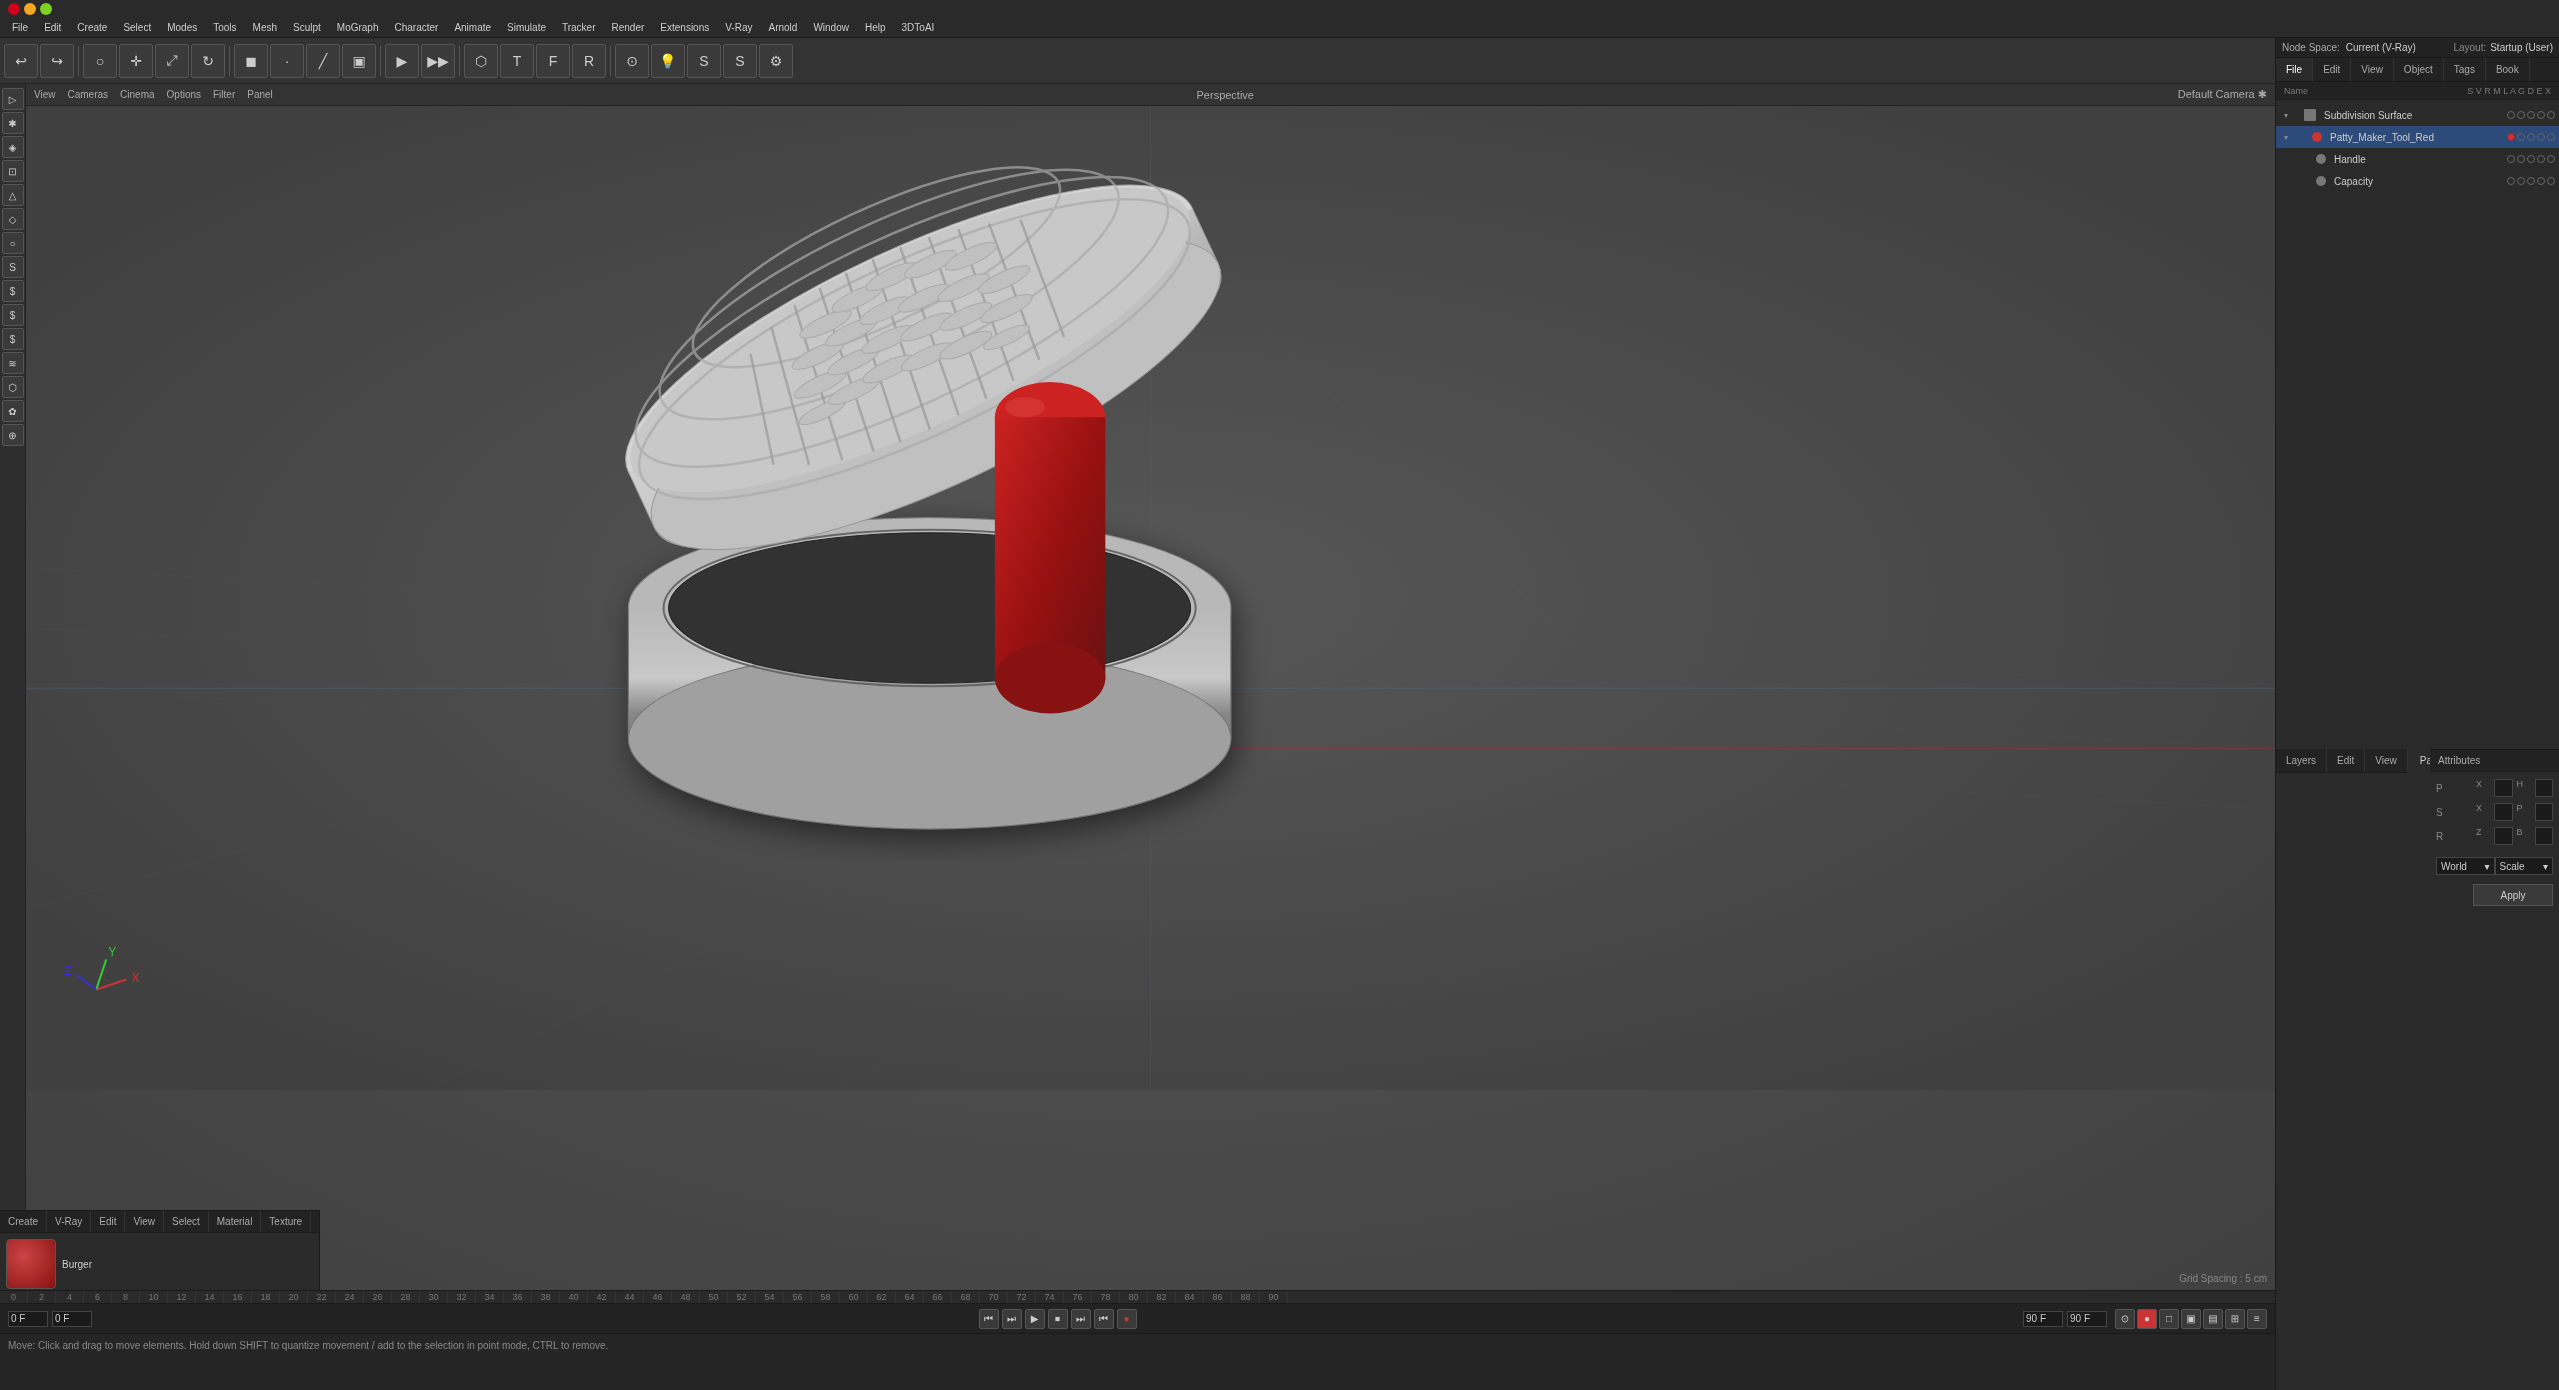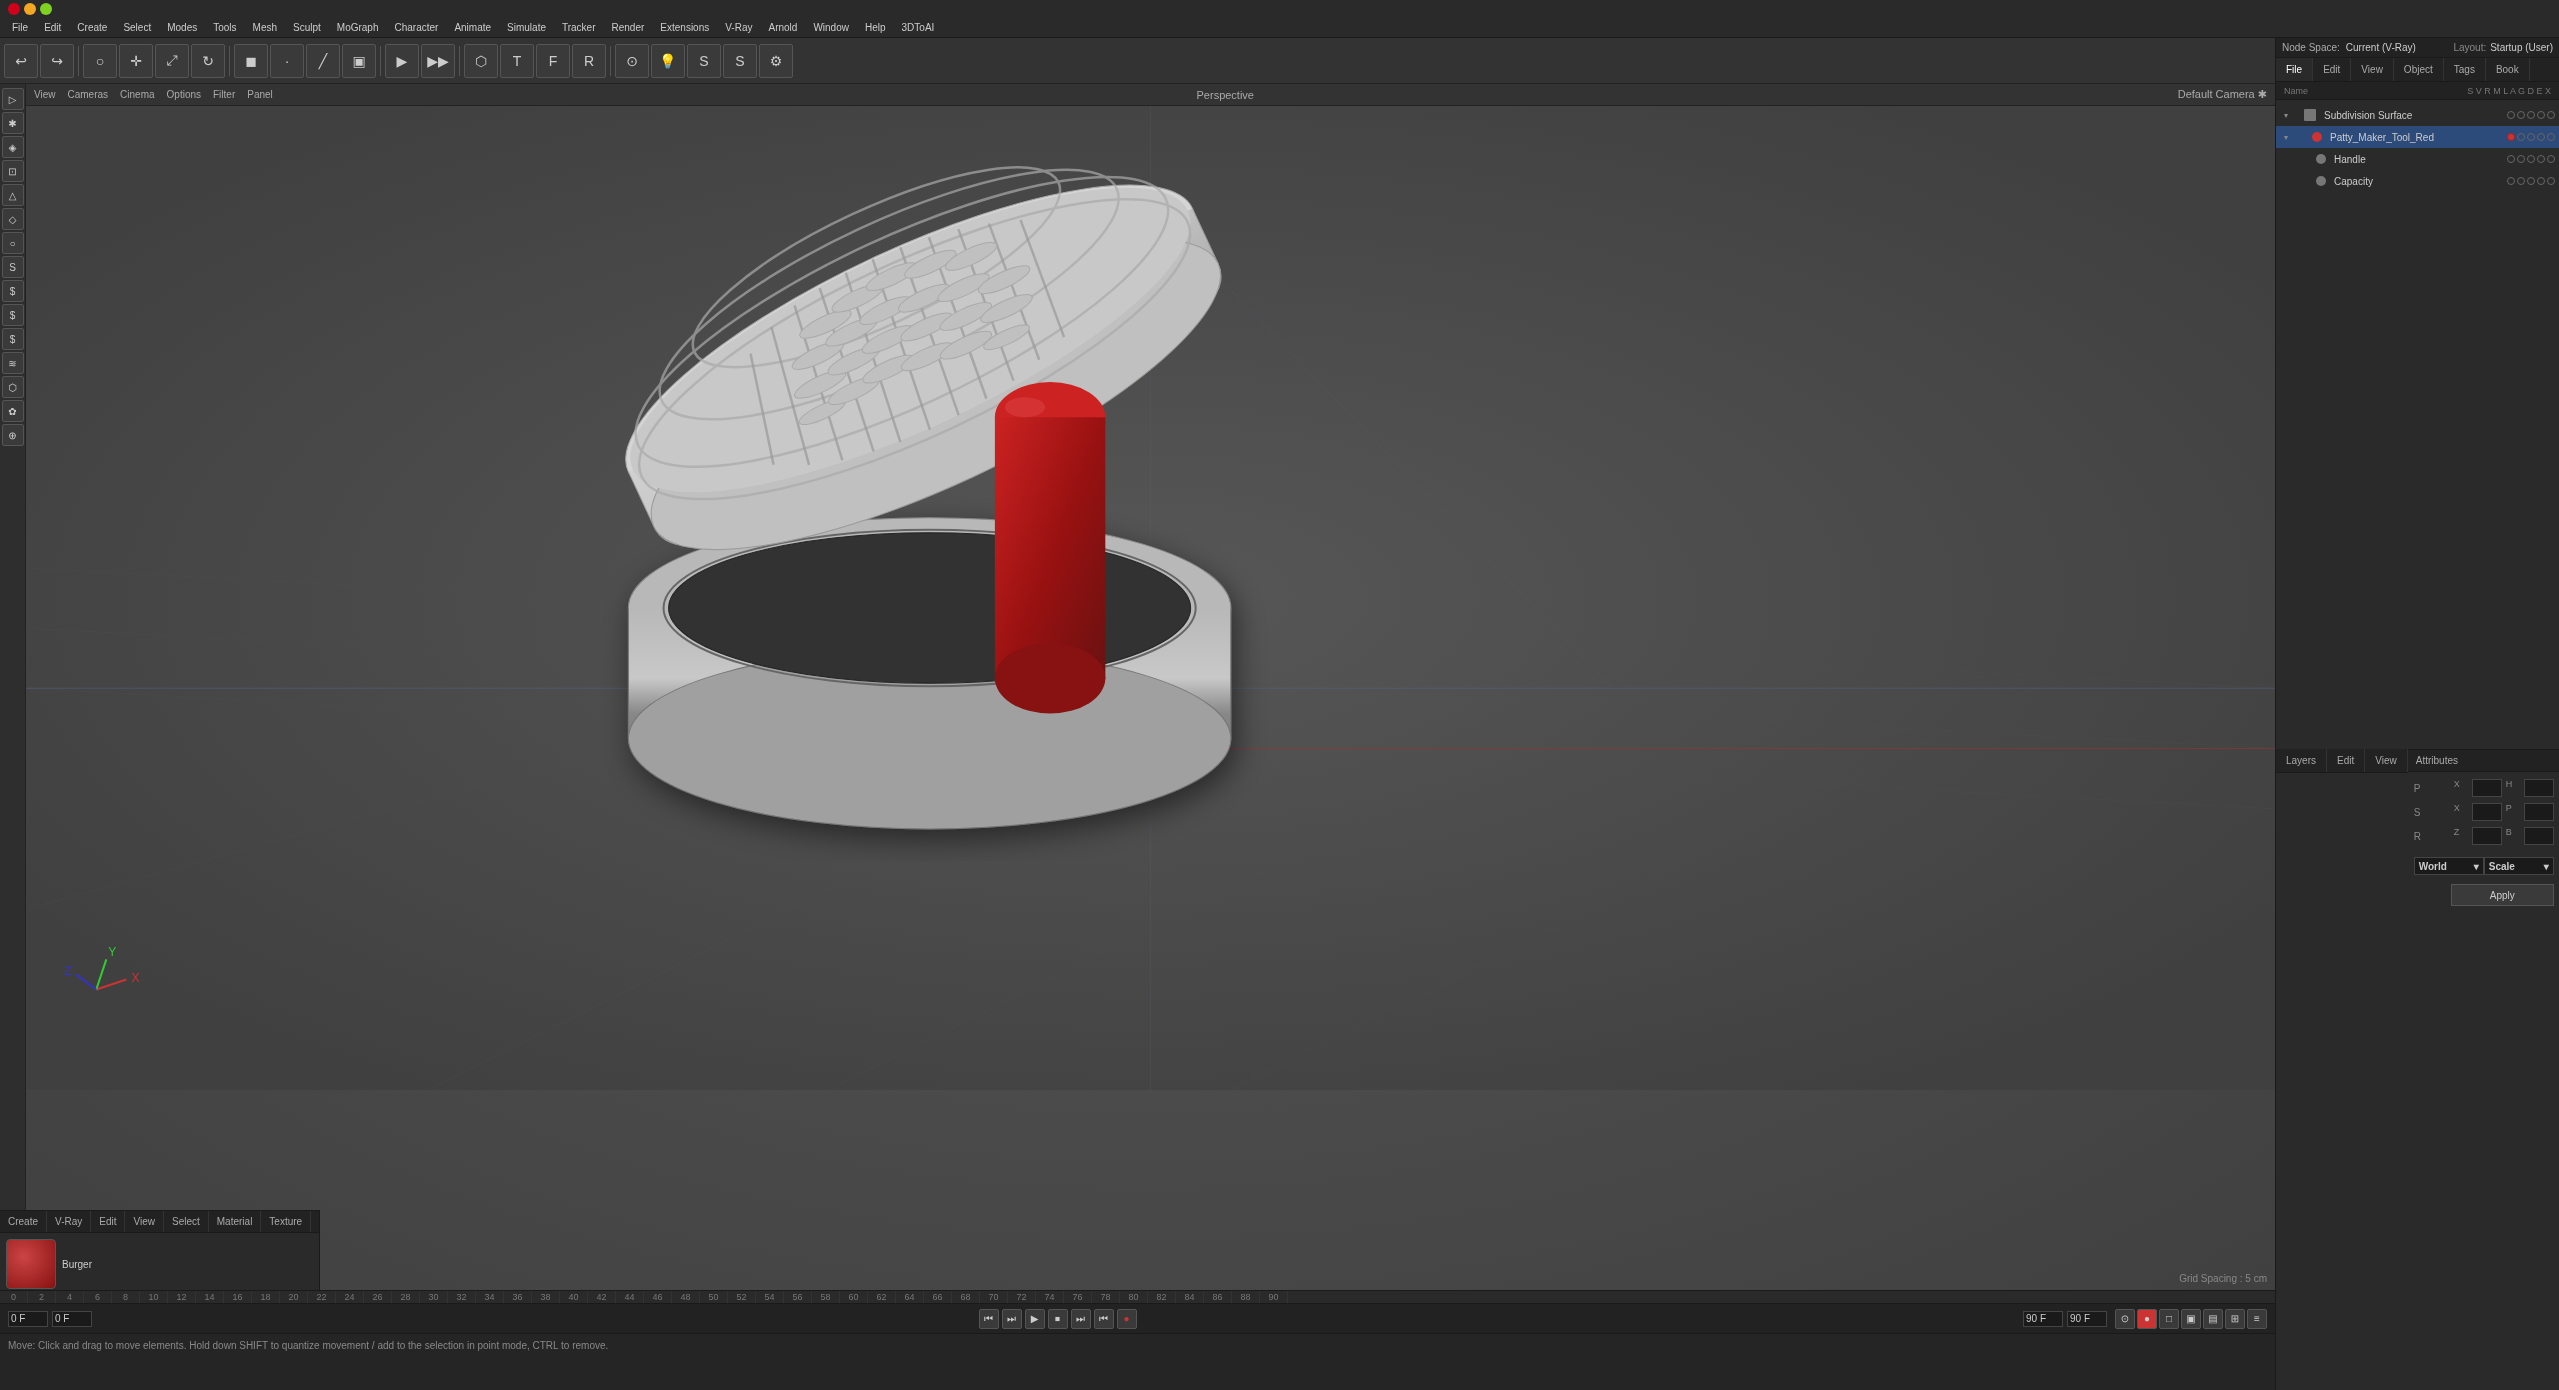--- a/index.html
+++ b/index.html
@@ -173,21 +173,21 @@
     }
     .attr-label { width: 40px; color: #888; }
     .attr-value-group { display: flex; gap: 4px; flex: 1; }
     .attr-field {
       flex: 1; background: #1a1a1a; border: 1px solid #444; height: 18px;
       padding: 0 4px; color: #ccc; font-size: 10px; display: flex; align-items: center;
     }
     .attr-field-label { width: 14px; color: #888; font-size: 9px; }
     .attr-apply-row { display: flex; justify-content: flex-end; gap: 4px; margin-top: 4px; }
     .attr-btn {
-      width: 103px; height: 22px; background: #3a3a3a; border: 1px solid #555;
+      width: 80px; height: 22px; background: #3a3a3a; border: 1px solid #555;
       display: flex; align-items: center; justify-content: center;
       cursor: pointer; font-size: 10px; color: #ccc; margin-left: 37px;
     }
 
     
     #material-area {
       position: absolute; bottom: 60px; left: 0; width: 284px; height: 80px;
       background: #2a2a2a; border-top: 1px solid #1a1a1a; border-right: 1px solid #1a1a1a;
     }
     #material-tabs {
@@ -628,21 +628,21 @@
           <div class="attr-label">R</div>
           <div class="attr-value-group">
             <div class="attr-field-label">Z</div>
             <div class="attr-field"></div>
             <div class="attr-field-label">B</div>
             <div class="attr-field"></div>
           </div>
         </div>
 
         <div class="attr-row" style="margin-top:6px;">
-          <div style="flex:1; display:flex; font-weight:bold;">
+          <div style="flex:1; display:flex; ">
             <div style="flex:1; background:#1a1a1a; border:1px solid #444; height:18px; display:flex; align-items:center; justify-content:space-between; padding:0 4px; cursor:pointer;">
               <span>World</span>
               <span>▾</span>
             </div>
             <div style="flex:1; background:#1a1a1a; border:1px solid #444; height:18px; display:flex; align-items:center; justify-content:space-between; padding:0 4px; cursor:pointer;">
               <span>Scale</span>
               <span>▾</span>
             </div>
           </div>
         </div>

